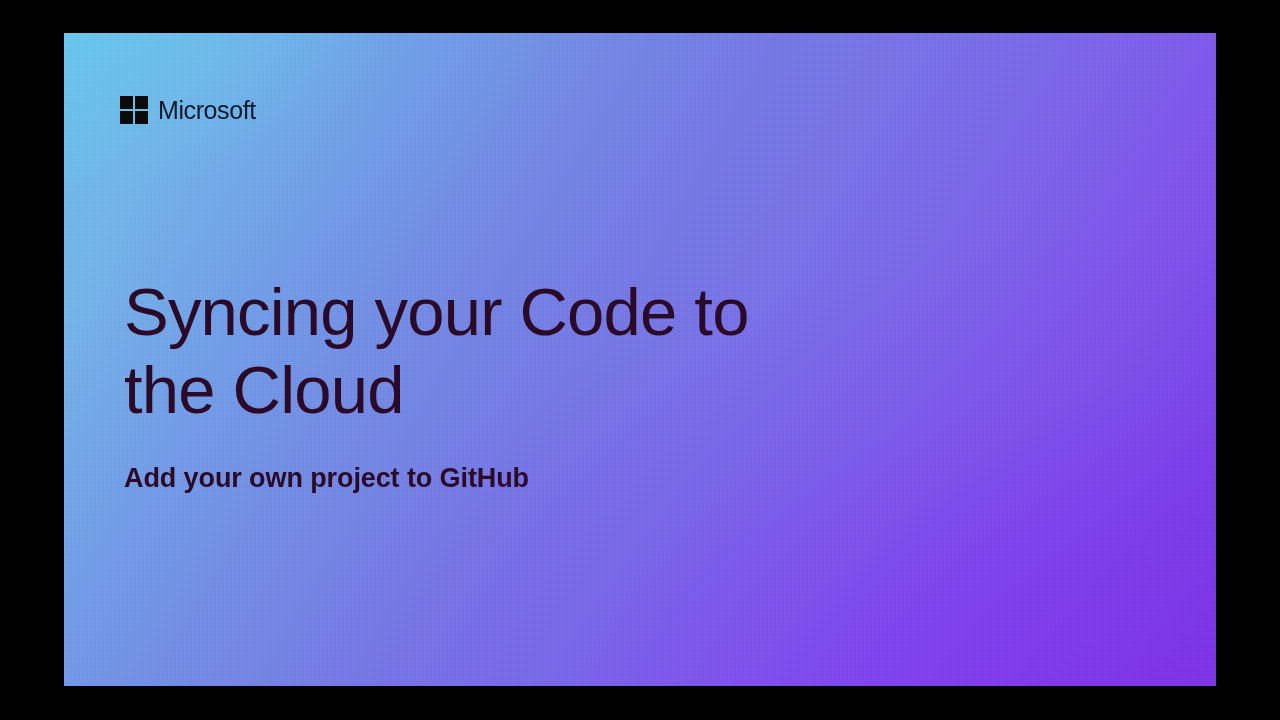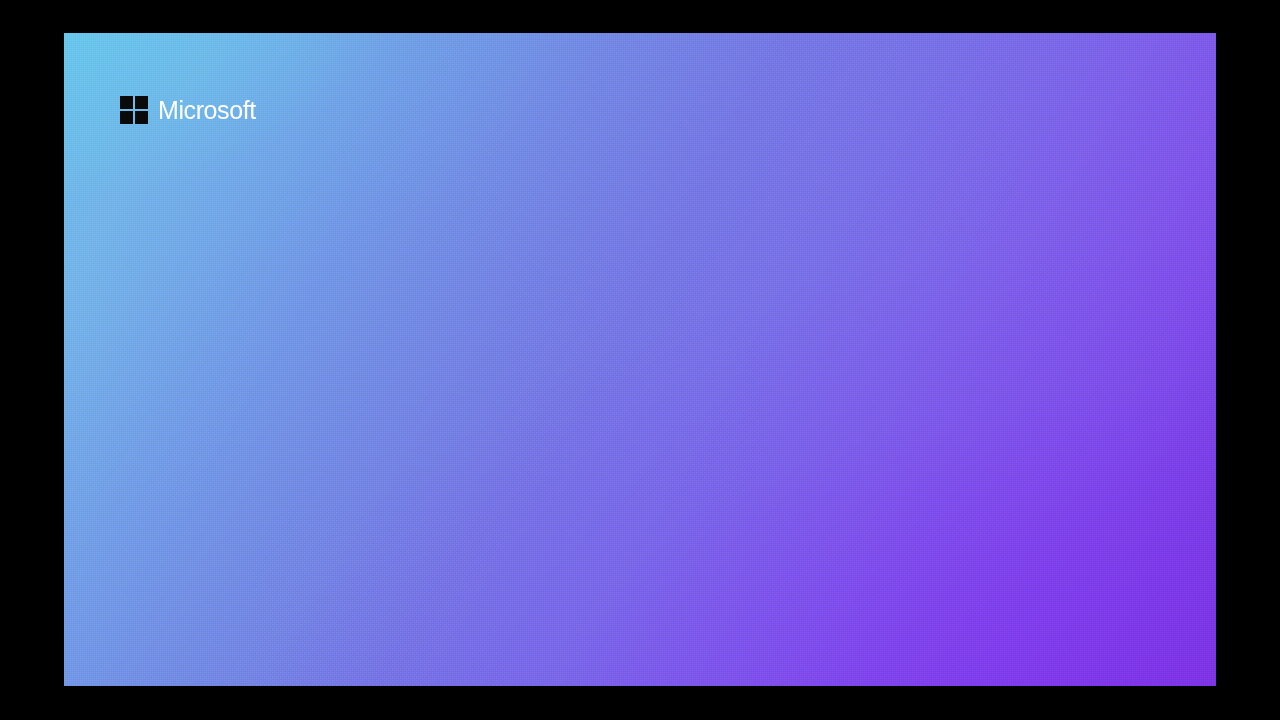--- a/index.html
+++ b/index.html
@@ -122,21 +122,21 @@
     display: block;
     width: 13px;
     height: 13px;
     background: #0a0a0a;
   }
   #ms-wordmark {
     font-family: "Liberation Sans", sans-serif;
     font-size: 25px;
     font-weight: 400;
     letter-spacing: -0.4px;
-    color: #ffffff;
+    color: #0f172a;
     line-height: 1;
     margin-top: 1px;
   }
 
   
   #title-block {
     position: absolute;
     left: 60px;
     top: 240px;
     width: 700px;
@@ -178,15 +178,20 @@
     <div id="ms-logo-lockup">
       <div class="ms-logo-grid">
         <span></span>
         <span></span>
         <span></span>
         <span></span>
       </div>
       <div id="ms-wordmark">Microsoft</div>
     </div>
 
+    <div id="title-block">
+      <h1 id="slide-title">Syncing your Code to
+the Cloud</h1>
+      <p id="slide-subtitle">Add your own project to GitHub</p>
+    </div>
 
   </div>
 </div>
 
 </body></html>

